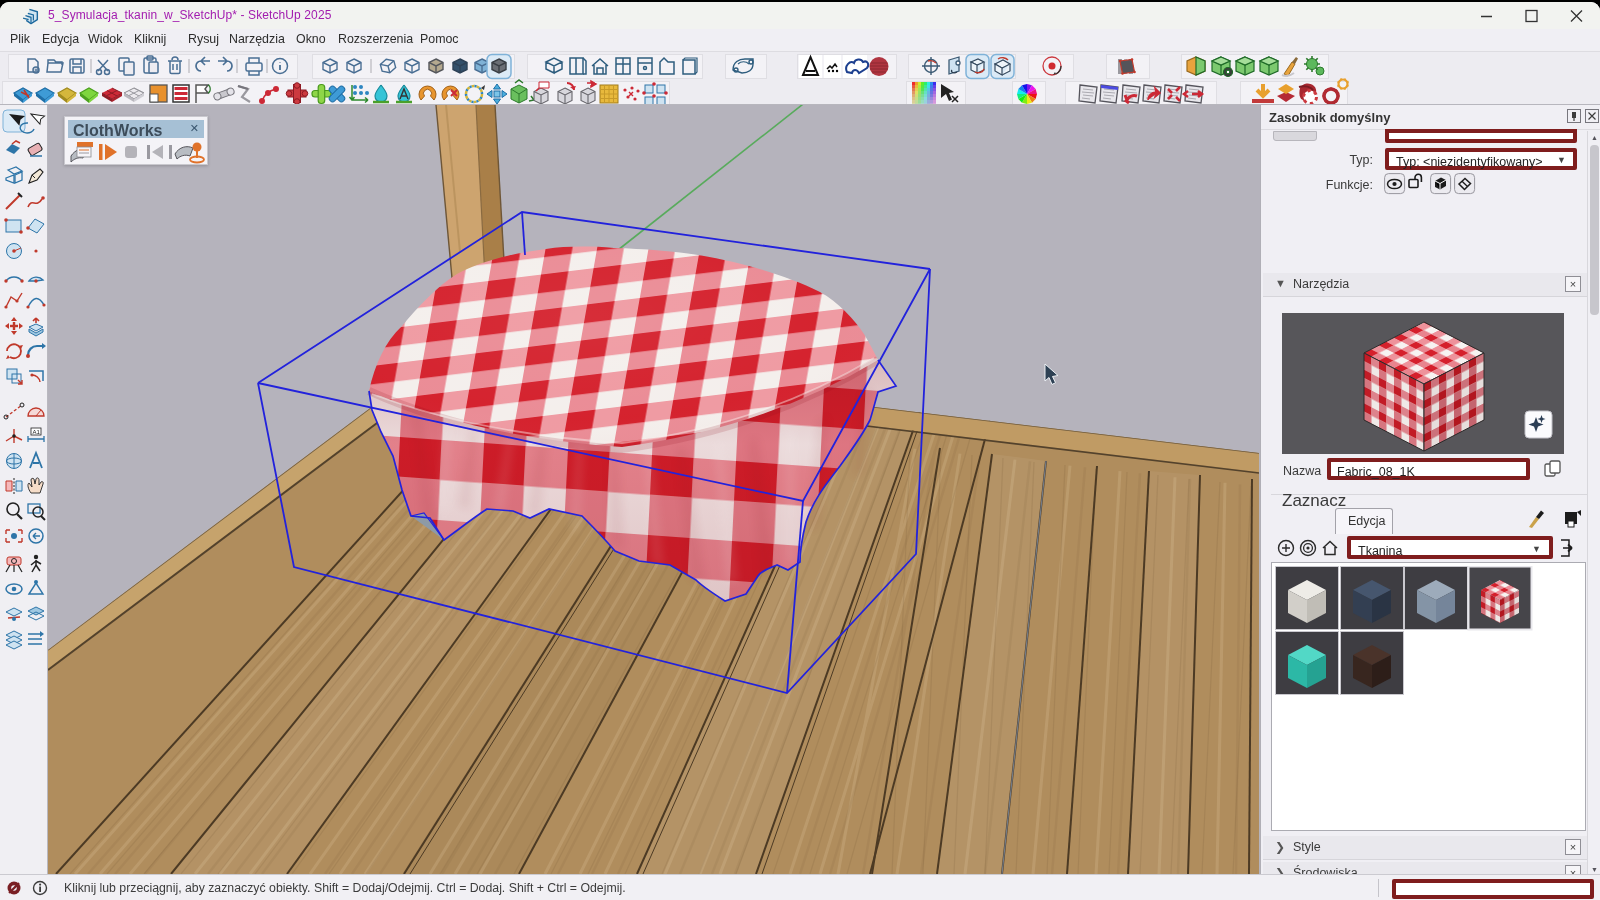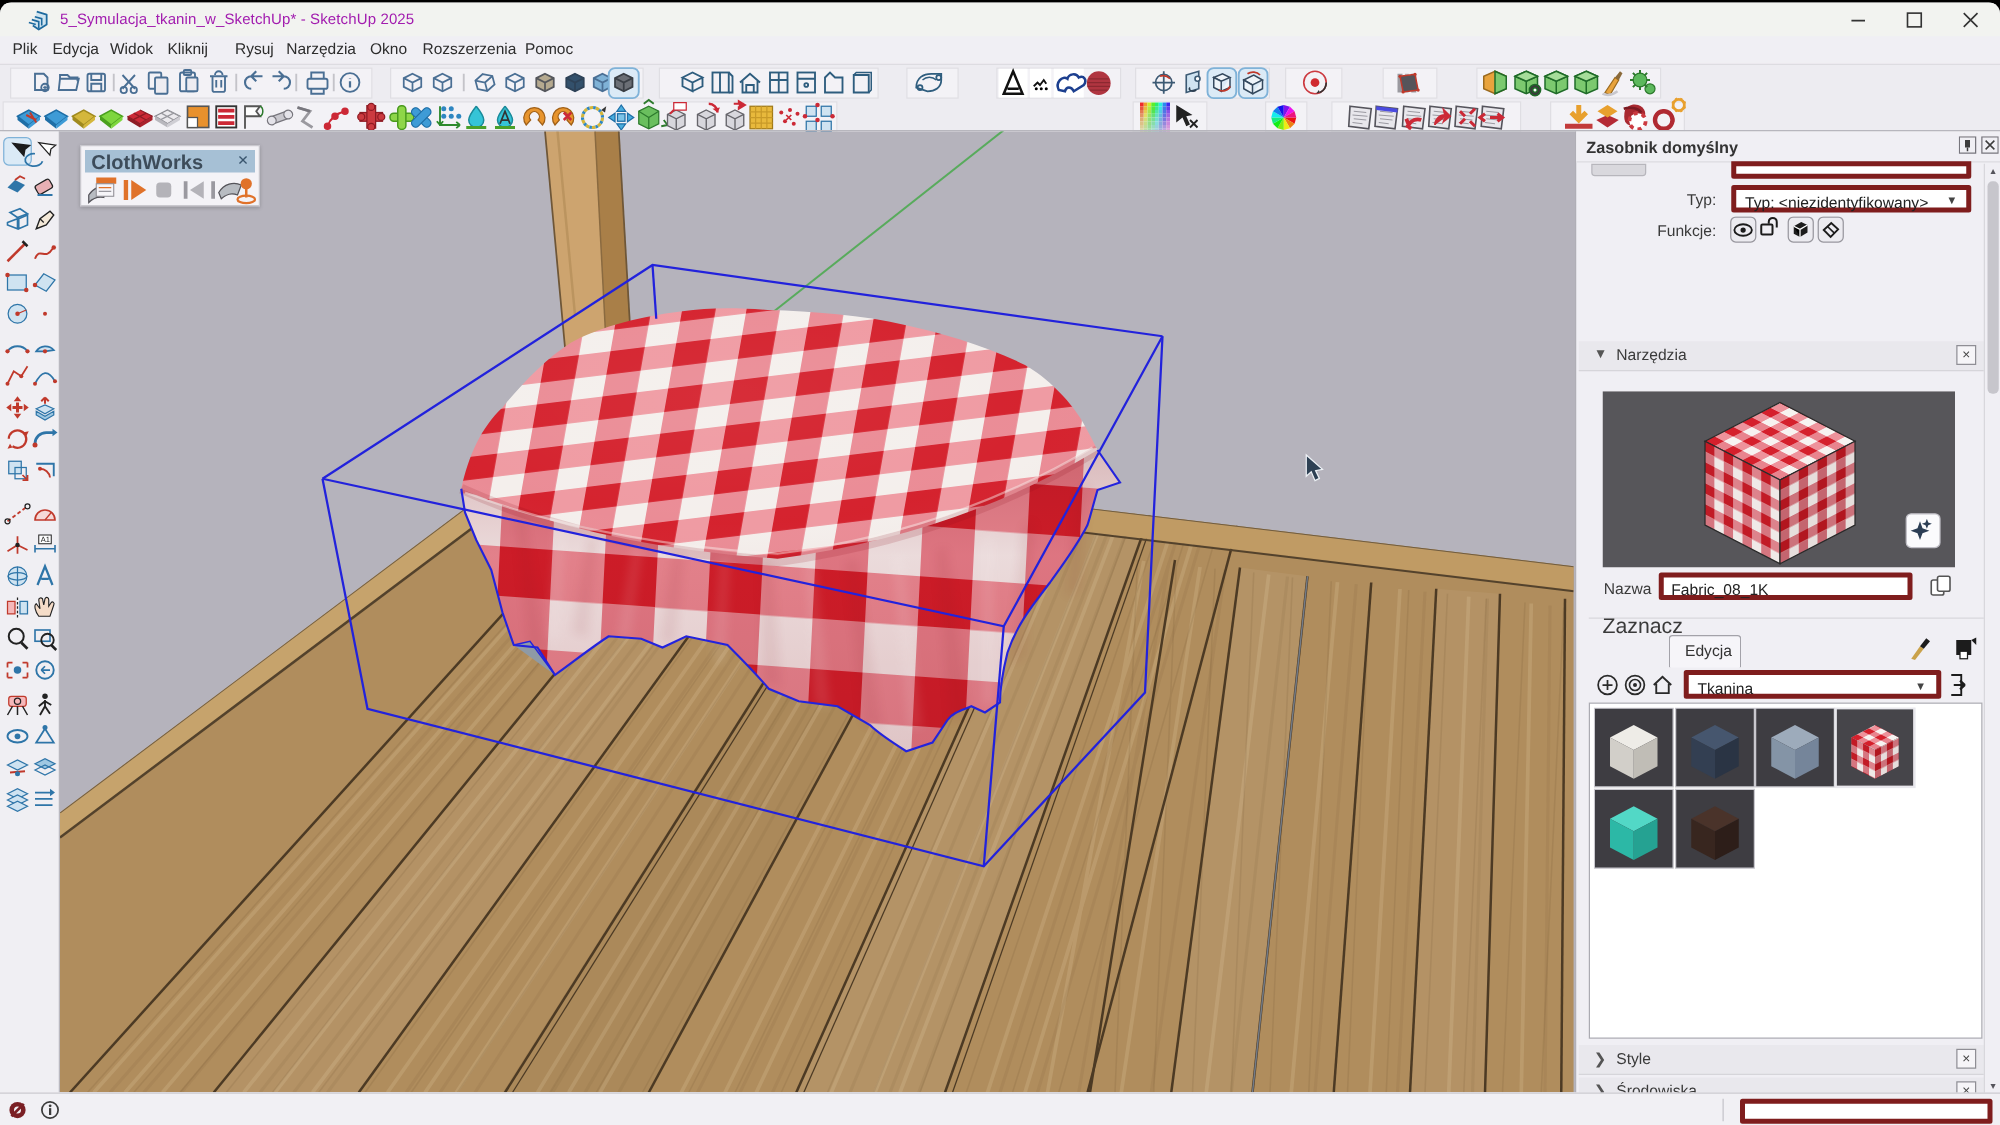--- a/index.html
+++ b/index.html
@@ -1118,16 +1118,17 @@
 
 <div id="statusbar">
   <svg class="abs" style="left:6px;top:5px" width="46" height="16" viewBox="0 0 46 16">
     <circle cx="8" cy="8" r="6.5" fill="#7a1f24"></circle>
         <circle cx="8" cy="8" r="2.8" fill="#f1f0f4"></circle>
         <rect x="1" y="7" width="14" height="2.2" fill="#7a1f24" transform="rotate(-45 8 8)"></rect>
     <circle cx="34" cy="8" r="6.5" fill="none" stroke="#3c3c3c" stroke-width="1.4"></circle>
         <rect x="33.2" y="6.5" width="1.8" height="5.5" fill="#3c3c3c"></rect>
         <circle cx="34.1" cy="4.6" r="1.1" fill="#3c3c3c"></circle>
   </svg>
+  <span id="stattext">Kliknij lub przeciągnij, aby zaznaczyć obiekty. Shift = Dodaj/Odejmij. Ctrl = Dodaj. Shift + Ctrl = Odejmij.</span>
   <div style="position:absolute;left:1378px;top:4px;width:1px;height:18px;background:#c5c4ca"></div>
   <div class="inp" style="left:1392px;top:4px;width:202px;height:20px"></div>
 </div>
 </div>
 
 </body></html>

